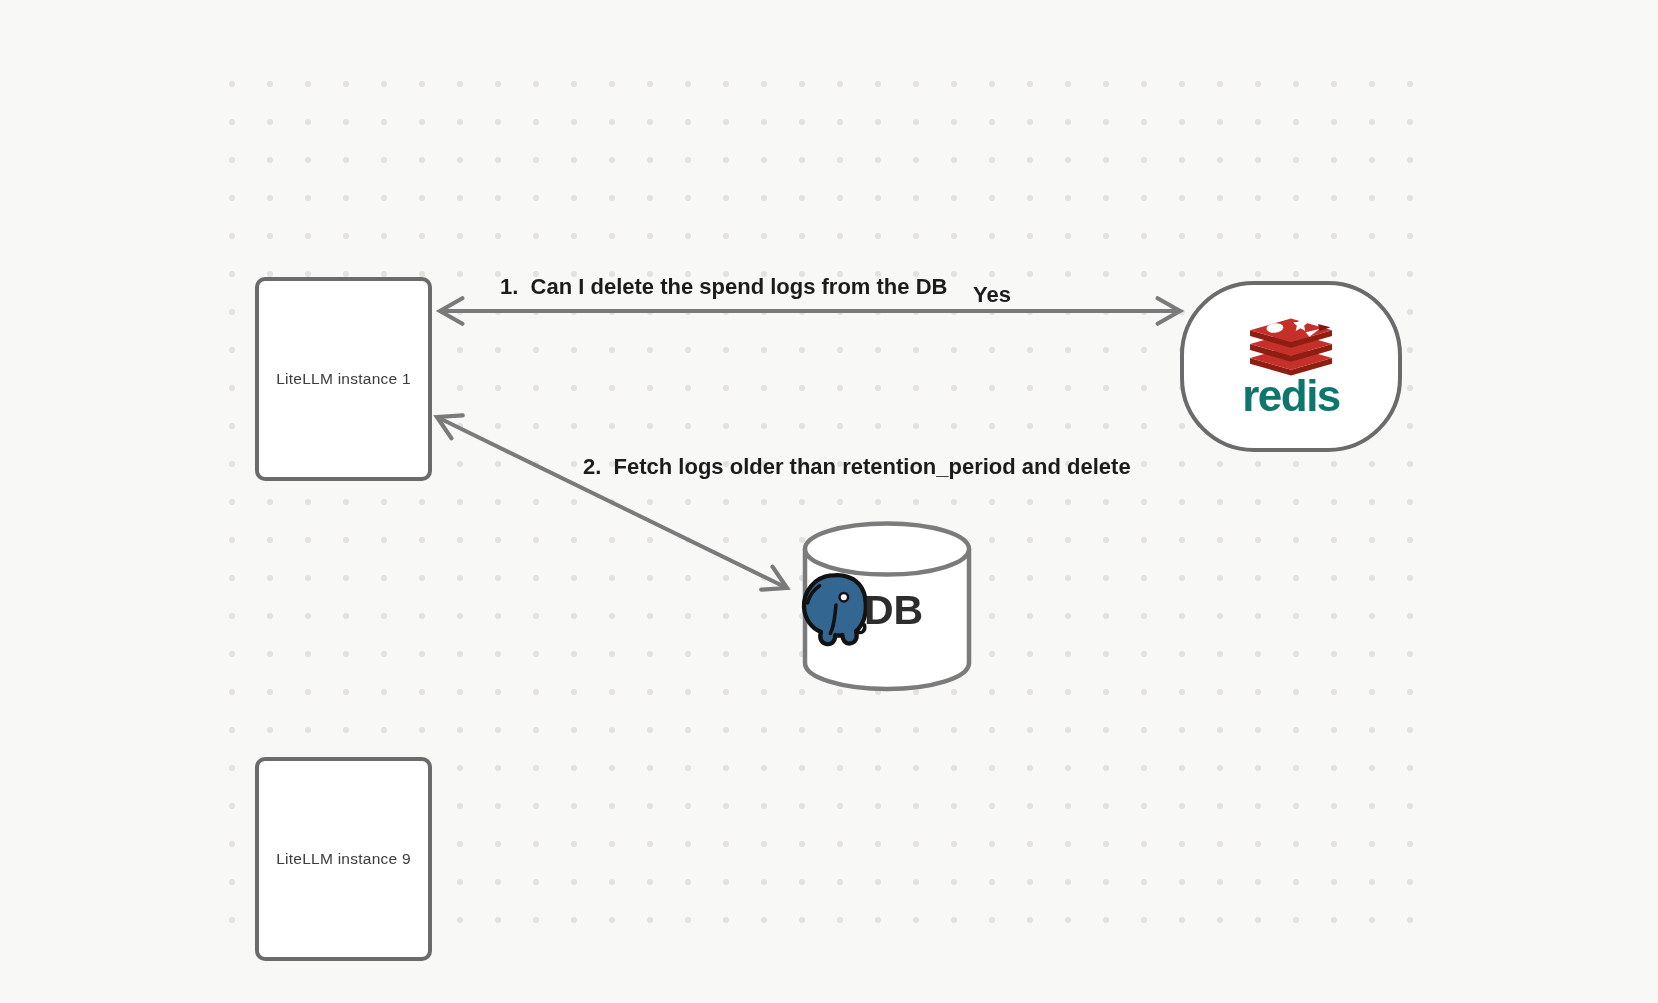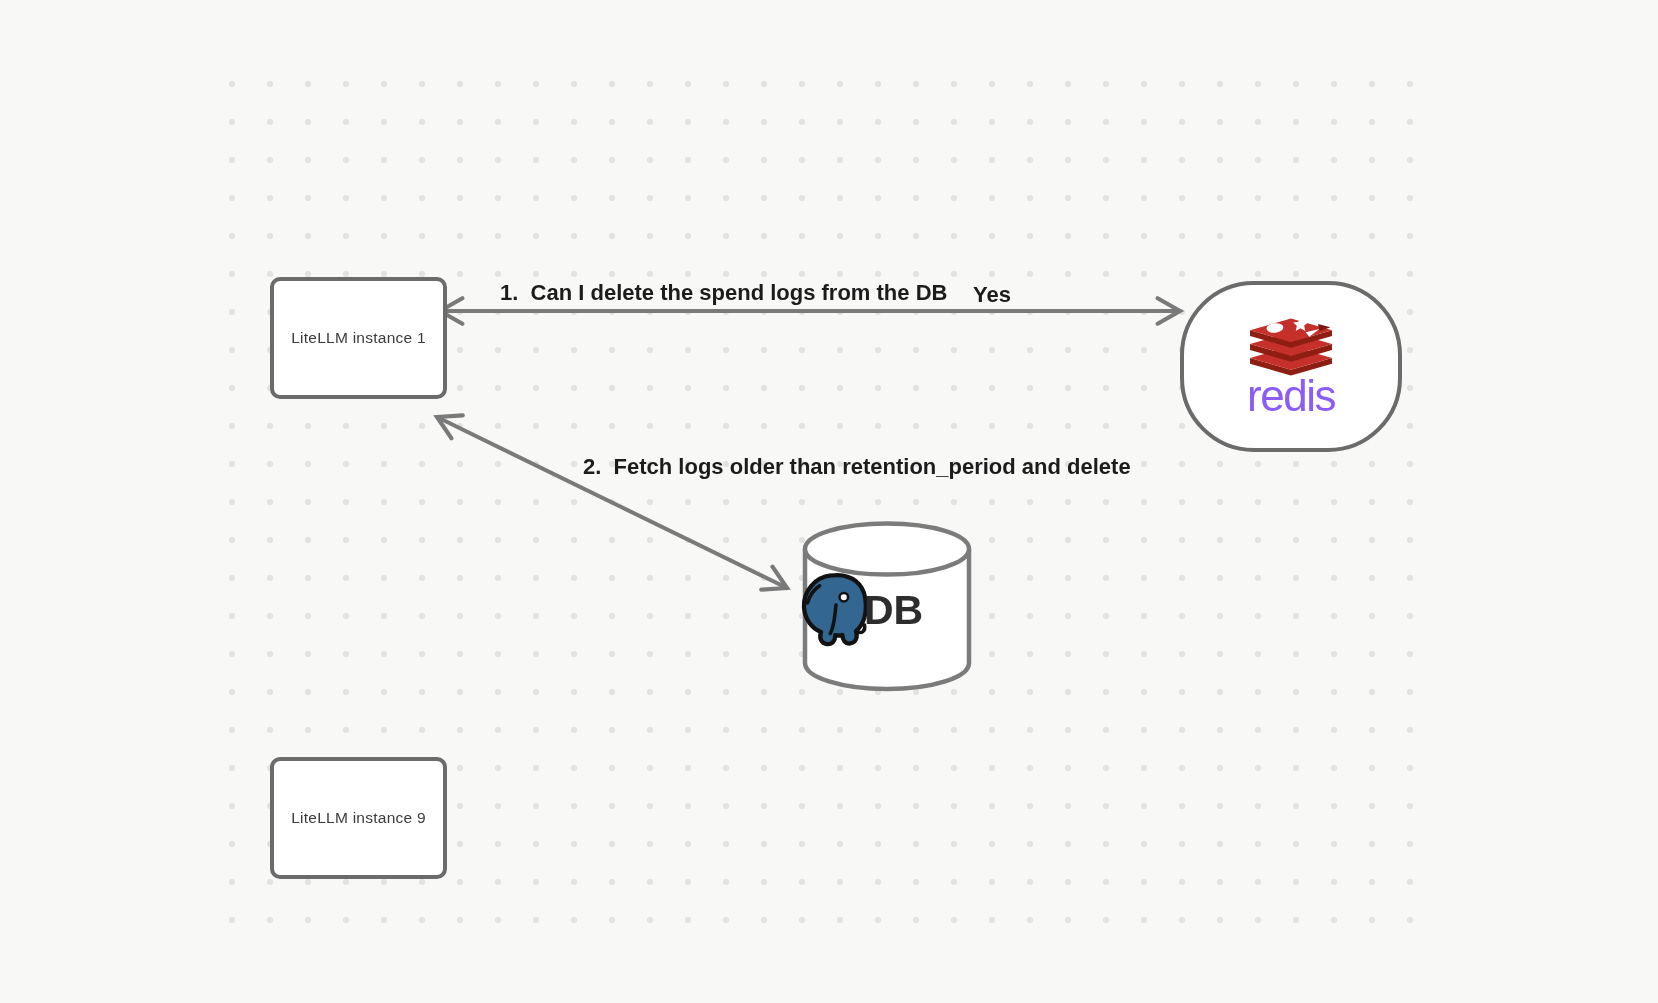--- a/index.html
+++ b/index.html
@@ -11,48 +11,48 @@
     position:absolute;left:213px;top:65px;width:1216px;height:874px;
     background-image:radial-gradient(circle at 19px 19px,#e4e2e0 2.7px,rgba(0,0,0,0) 3.4px);
     background-size:38px 38px;
   }
   .edges{position:absolute;left:0;top:0;width:1658px;height:1003px;}
   .node{
     position:absolute;box-sizing:border-box;background:#ffffff;
     border:4px solid #6b6b6b;border-radius:10px;
     display:flex;align-items:center;justify-content:center;
   }
-  .instance{left:270px;width:177px;height:122px;}
+  .instance{left:255px;width:177px;height:204px;}
   .instance .node-label{
     font-size:15.5px;color:#3b3b3b;letter-spacing:0.25px;line-height:1.2;
   }
   #inst1{top:277px}
   #inst2{top:517px}
   #inst3{top:757px}
   .redis-node{
     left:1180px;top:281px;width:222px;height:171px;border-radius:74px;
     flex-direction:column;justify-content:center;gap:1px;
   }
   .redis-word{
-    font-size:44px;font-weight:normal;color:#8b5cf6;letter-spacing:-1.5px;
+    font-size:44px;font-weight:bold;color:#0f766e;letter-spacing:-1.5px;
     line-height:0.9;margin-top:-2px;
   }
   .db-cylinder{position:absolute;left:799px;top:517px;width:176px;height:176px;}
   .db-content{
     position:absolute;left:799px;top:560px;width:176px;height:100px;
     display:flex;align-items:center;
   }
   .db-label{
     font-size:41px;font-weight:600;color:#2d2d2d;margin-left:-9px;line-height:1;
   }
   .edge-label{
     position:absolute;font-size:22px;font-weight:bold;color:#1c1c1c;
     white-space:pre;line-height:1.2;
   }
-  #edge1-label{left:500px;top:280px}
+  #edge1-label{left:500px;top:274px}
   #edge1-response{left:973px;top:282px}
   #edge2-label{left:583px;top:454px}
 </style>
 </head>
 <body>
 
 <div class="canvas">
 
   <div class="dots"></div>
 

